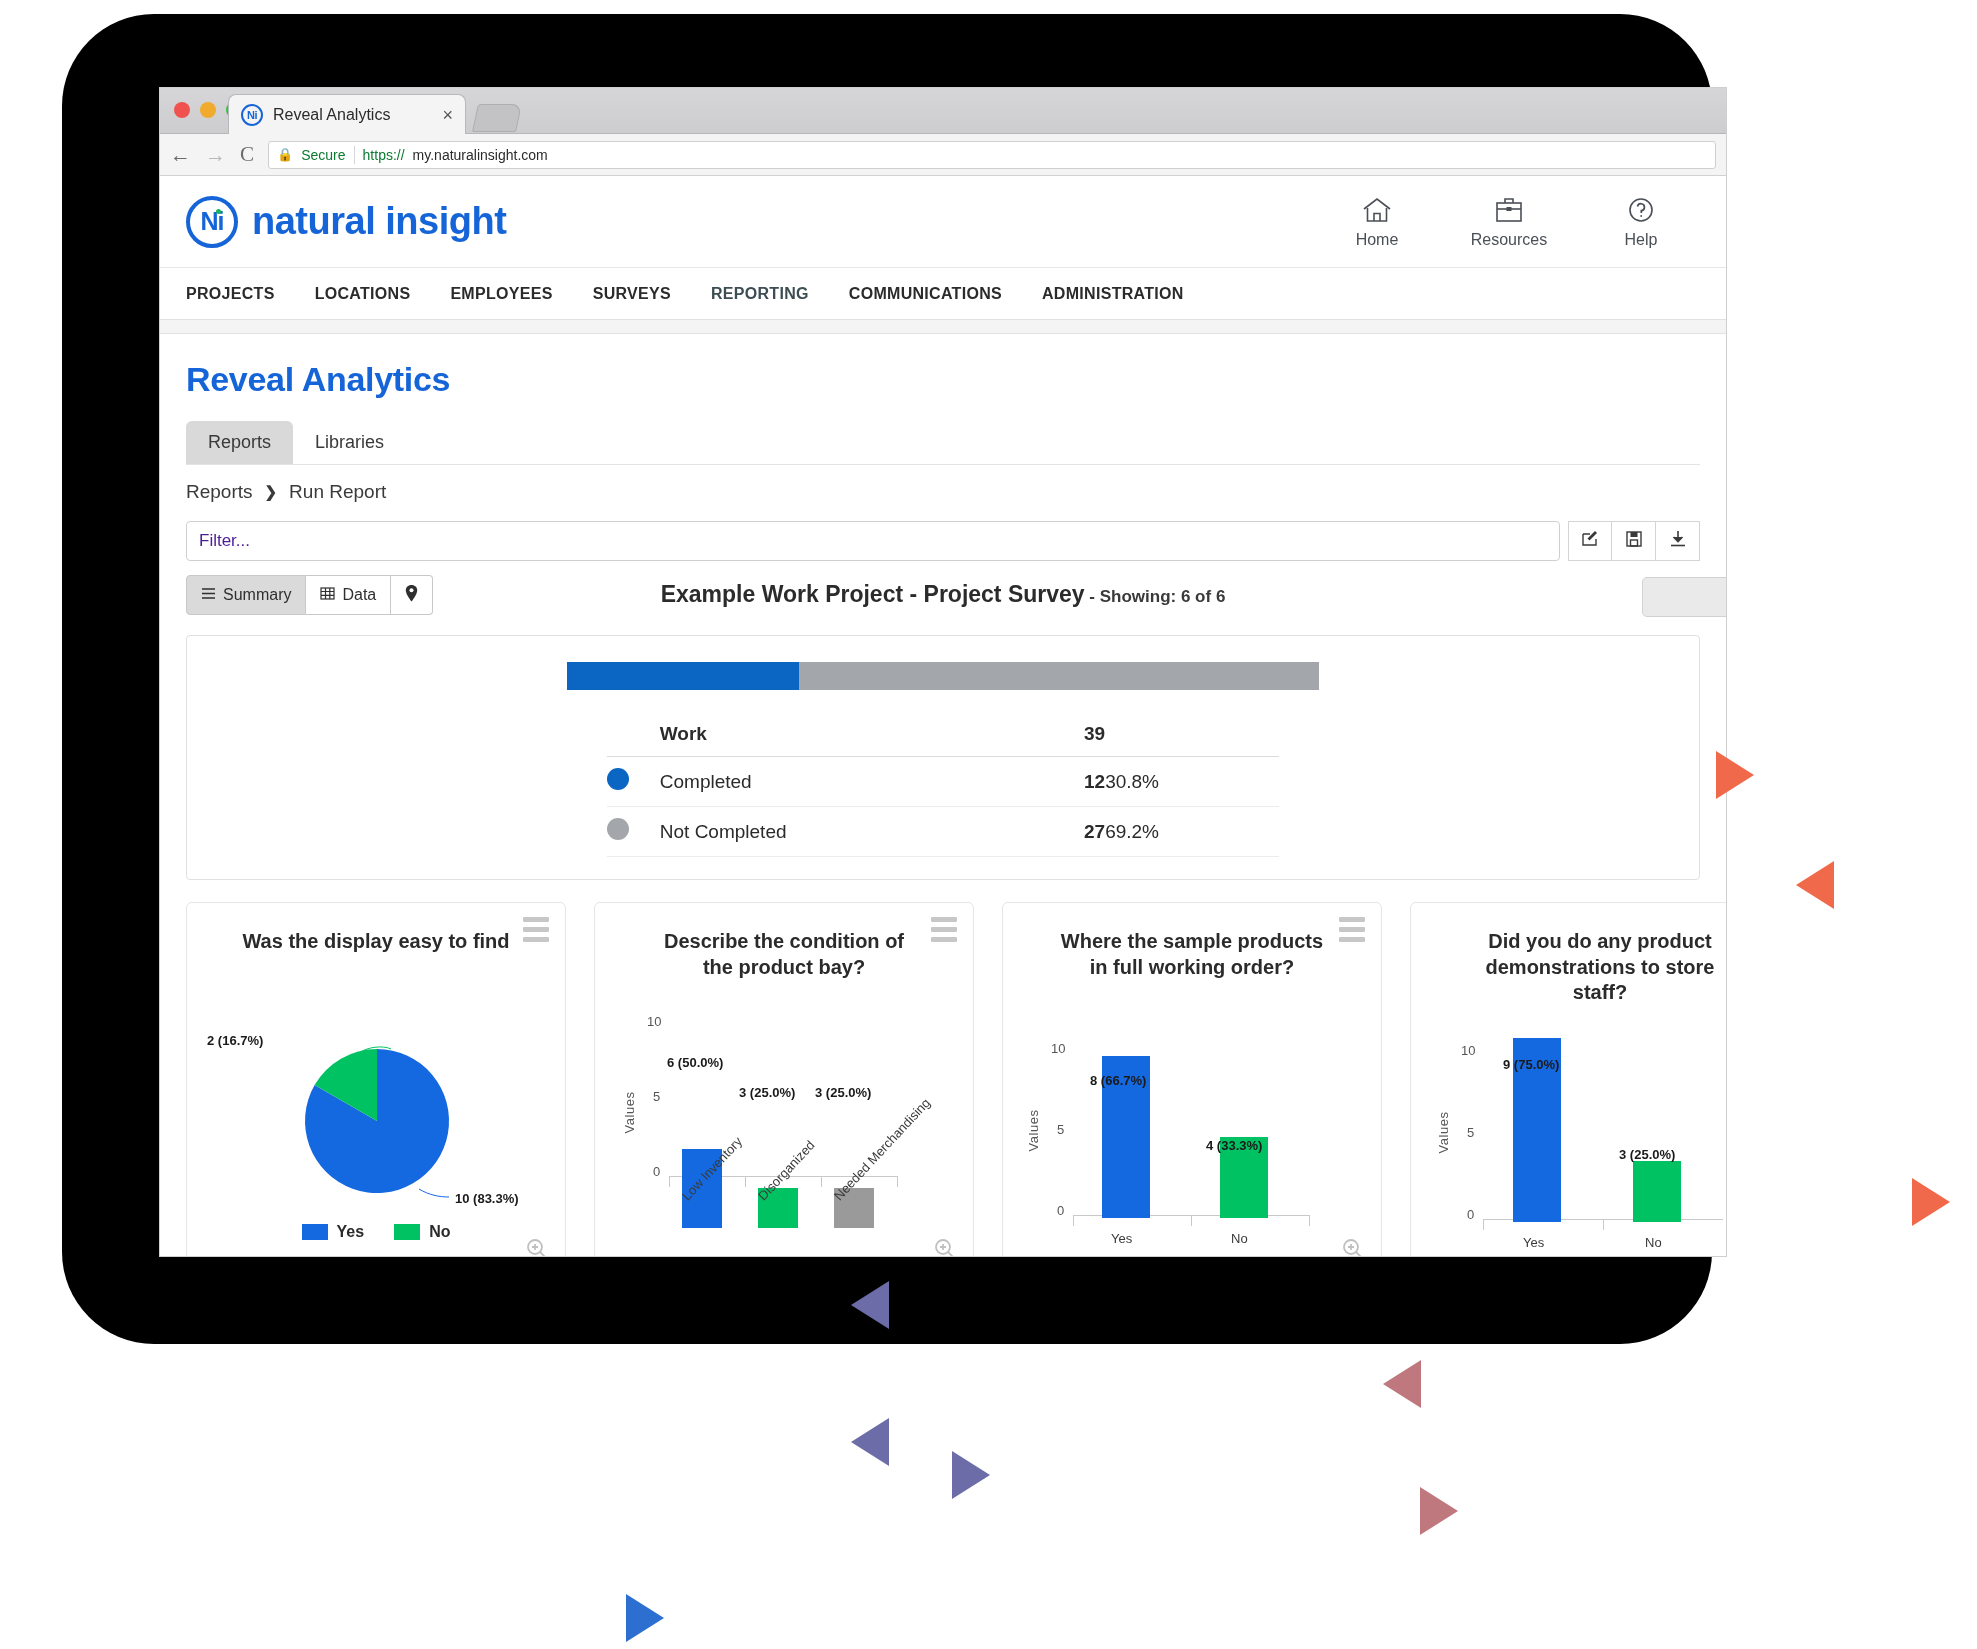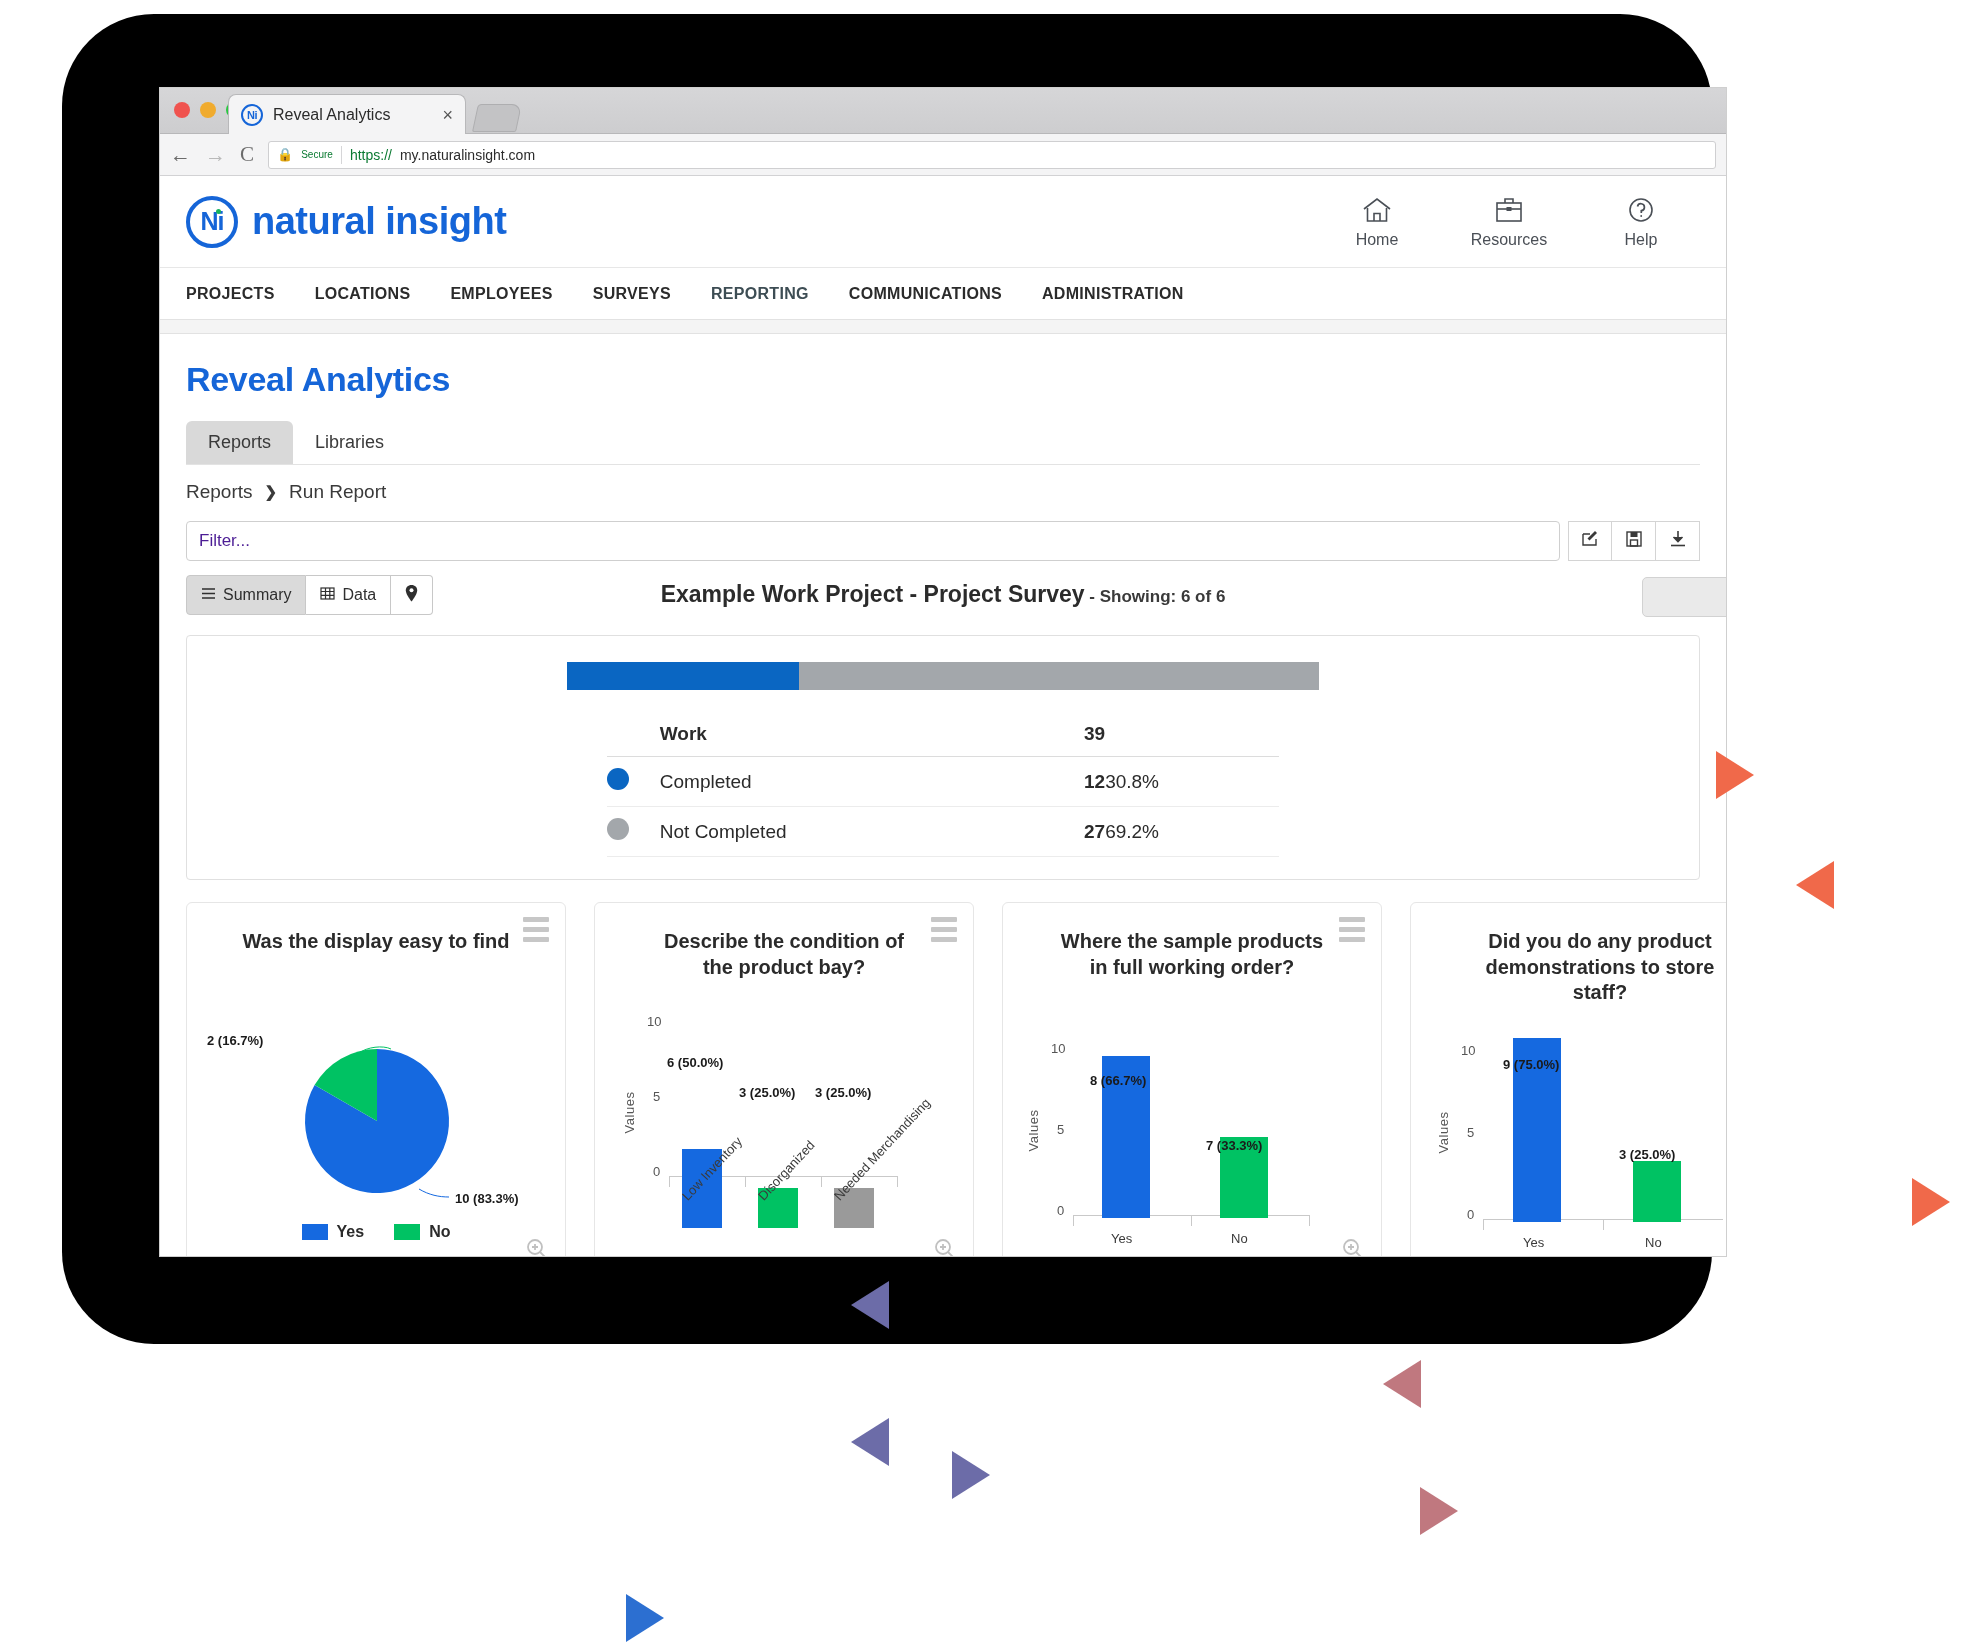--- a/index.html
+++ b/index.html
@@ -76,21 +76,21 @@
   }
   .navbtn { font-size: 21px; color:#6b6b6b; line-height: 1; }
   .navbtn.disabled { color:#b9b9b9; }
   .omnibox {
     flex: 1 1 auto; height: 28px; background:#fff;
     border: 1px solid #cfcfd1; border-radius: 3px;
     display: flex; align-items:center; padding: 0 8px; gap: 8px;
     font-size: 14px;
   }
   .lock { color:#0b7a32; font-size: 13px; }
-  .secure-txt { color:#0b7a32; font-size: 10px; }
+  .secure-txt { color:#0b7a32; font-size: 14px; }
   .omni-sep { width:1px; height:18px; background:#d6d6d8; }
   .url-scheme { color:#0b7a32; }
   .url-rest { color:#2b2b2b; }
 
   
   .page { background:#fff; height: 1080px; position: relative; }
 
   .ni-header {
     height: 92px; padding: 0 26px;
     display:flex; align-items:center; justify-content:space-between;
@@ -511,21 +511,21 @@
               <div class="tick" style="left:48px; top:46px">10</div>
               <div class="tick" style="left:54px; top:127px">5</div>
               <div class="tick" style="left:54px; top:208px">0</div>
               <div class="axisline" style="left:70px; top:220px; width:236px; height:1px"></div>
               <div class="axisline" style="left:70px;  top:220px; width:1px; height:11px"></div>
               <div class="axisline" style="left:188px; top:220px; width:1px; height:11px"></div>
               <div class="axisline" style="left:306px; top:220px; width:1px; height:11px"></div>
               <div class="barrect" id="b3-0" style="left: 99px; width: 48px; bottom: 59px; background: rgb(21, 105, 224); height: 161.6px;"></div>
               <div class="barrect" id="b3-1" style="left: 217px; width: 48px; bottom: 59px; background: rgb(0, 194, 99); height: 80.8px;"></div>
               <div class="vlabel" style="left:87px;  top:78px">8 (66.7%)</div>
-              <div class="vlabel" style="left:203px; top:143px">7 (33.3%)</div>
+              <div class="vlabel" style="left:203px; top:143px">4 (33.3%)</div>
               <div class="catlabel" style="left:108px; top:236px">Yes</div>
               <div class="catlabel" style="left:228px; top:236px">No</div>
             </div>
             <div class="zoom">
               <svg width="24" height="24" viewBox="0 0 24 24" fill="none" stroke="#c0c0c0" stroke-width="1.8">
                 <circle cx="10" cy="10" r="7"></circle>
                   <path d="M15 15 L22 22"></path>
                   <path d="M7 10 H13 M10 7 V13"></path>
               </svg>
             </div>

